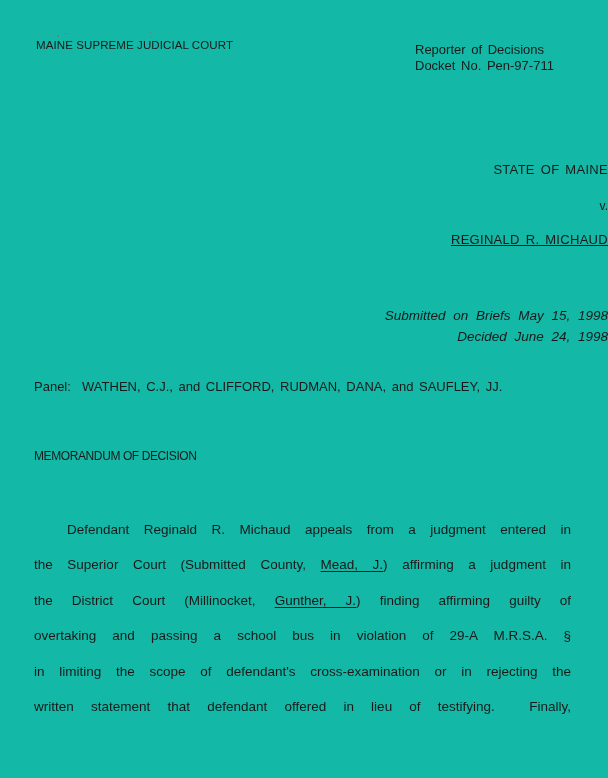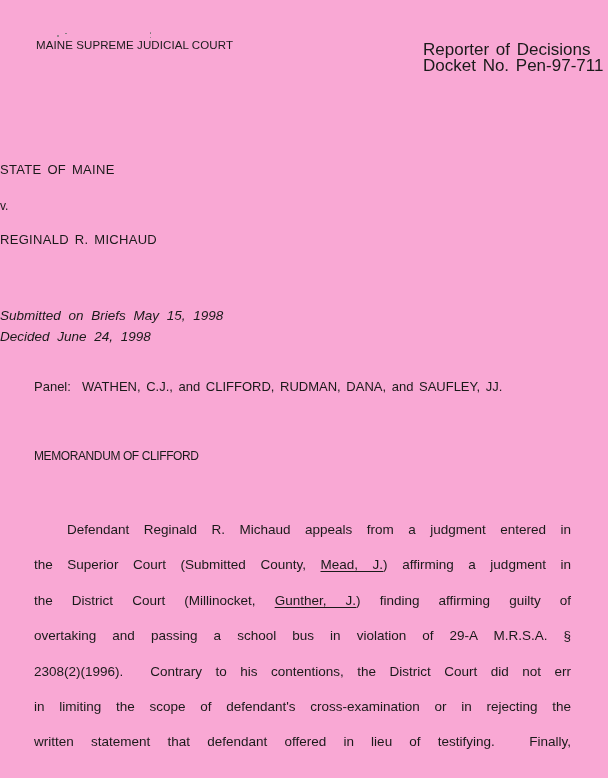--- a/index.html
+++ b/index.html
@@ -4,43 +4,42 @@
 <style>
   html, body {
     margin: 0;
     padding: 0;
     background: #ffffff;
   }
   .page {
     position: relative;
     width: 608px;
     height: 778px;
-    background: #f9a8d4;
+    background: #14b8a6;
     font-family: "Liberation Sans", sans-serif;
     color: #1a1a1a;
     overflow: hidden;
   }
   .abs { position: absolute; }
 
   .header-court {
     left: 36px; top: 39px;
     font-size: 11.5px;
     letter-spacing: 0.1px;
   }
   .header-reporter {
     left: 415px; top: 42px;
-    font-size: 17px;
+    font-size: 13px;
     line-height: 16px;
     word-spacing: 2px;
-    margin-left: 8px;
   }
 
   .centered {
     left: 0; width: 608px;
-    text-align: left;
+    text-align: right;
   }
   .caption-party {
     font-size: 13px;
     letter-spacing: 0.3px;
     word-spacing: 2px;
   }
   .caption-versus { font-size: 12px; }
 
   .dates {
     font-size: 13.5px;
@@ -100,40 +99,39 @@
 
   <div class="abs header-reporter">
     <div>Reporter of Decisions</div>
     <div>Docket No. Pen-97-711</div>
   </div>
 
   <div class="abs centered caption-party" style="top:162px;">STATE OF MAINE</div>
 
   <div class="abs centered caption-versus" style="top:199px;">v.</div>
 
-  <div class="abs centered caption-party" style="top:232px;">REGINALD R. MICHAUD</div>
+  <div class="abs centered caption-party" style="top:232px;text-decoration:underline;">REGINALD R. MICHAUD</div>
 
   <div class="abs centered dates" style="top:306px;font-style:italic;">
     <div>Submitted on Briefs May 15, 1998</div>
     <div>Decided June 24, 1998</div>
   </div>
 
   <div class="abs panel-line">Panel:&nbsp; WATHEN, C.J., and CLIFFORD, RUDMAN, DANA, and SAUFLEY, JJ.</div>
 
-  <div class="abs section-heading">MEMORANDUM OF CLIFFORD</div>
+  <div class="abs section-heading">MEMORANDUM OF DECISION</div>
 
   <div class="abs body-block">
     <div class="bodyline indent"><span>Defendant Reginald R. Michaud appeals from a judgment entered in</span></div>
 
     <div class="bodyline"><span>the Superior Court (Submitted County, </span><span class="cite">Mead, J.</span><span>) affirming a judgment in</span></div>
 
     <div class="bodyline"><span>the District Court (Millinocket, </span><span class="cite">Gunther, J.</span><span>) finding affirming guilty of</span></div>
 
     <div class="bodyline"><span>overtaking and passing a school bus in violation of 29-A M.R.S.A. §</span></div>
 
-    <div class="bodyline"><span>2308(2)(1996).&nbsp; Contrary to his contentions, the District Court did not err</span></div>
 
     <div class="bodyline"><span>in limiting the scope of defendant's cross-examination or in rejecting the</span></div>
 
     <div class="bodyline"><span>written statement that defendant offered in lieu of testifying.&nbsp; Finally,</span></div>
   </div>
 
 </div>
 
 </body></html>

